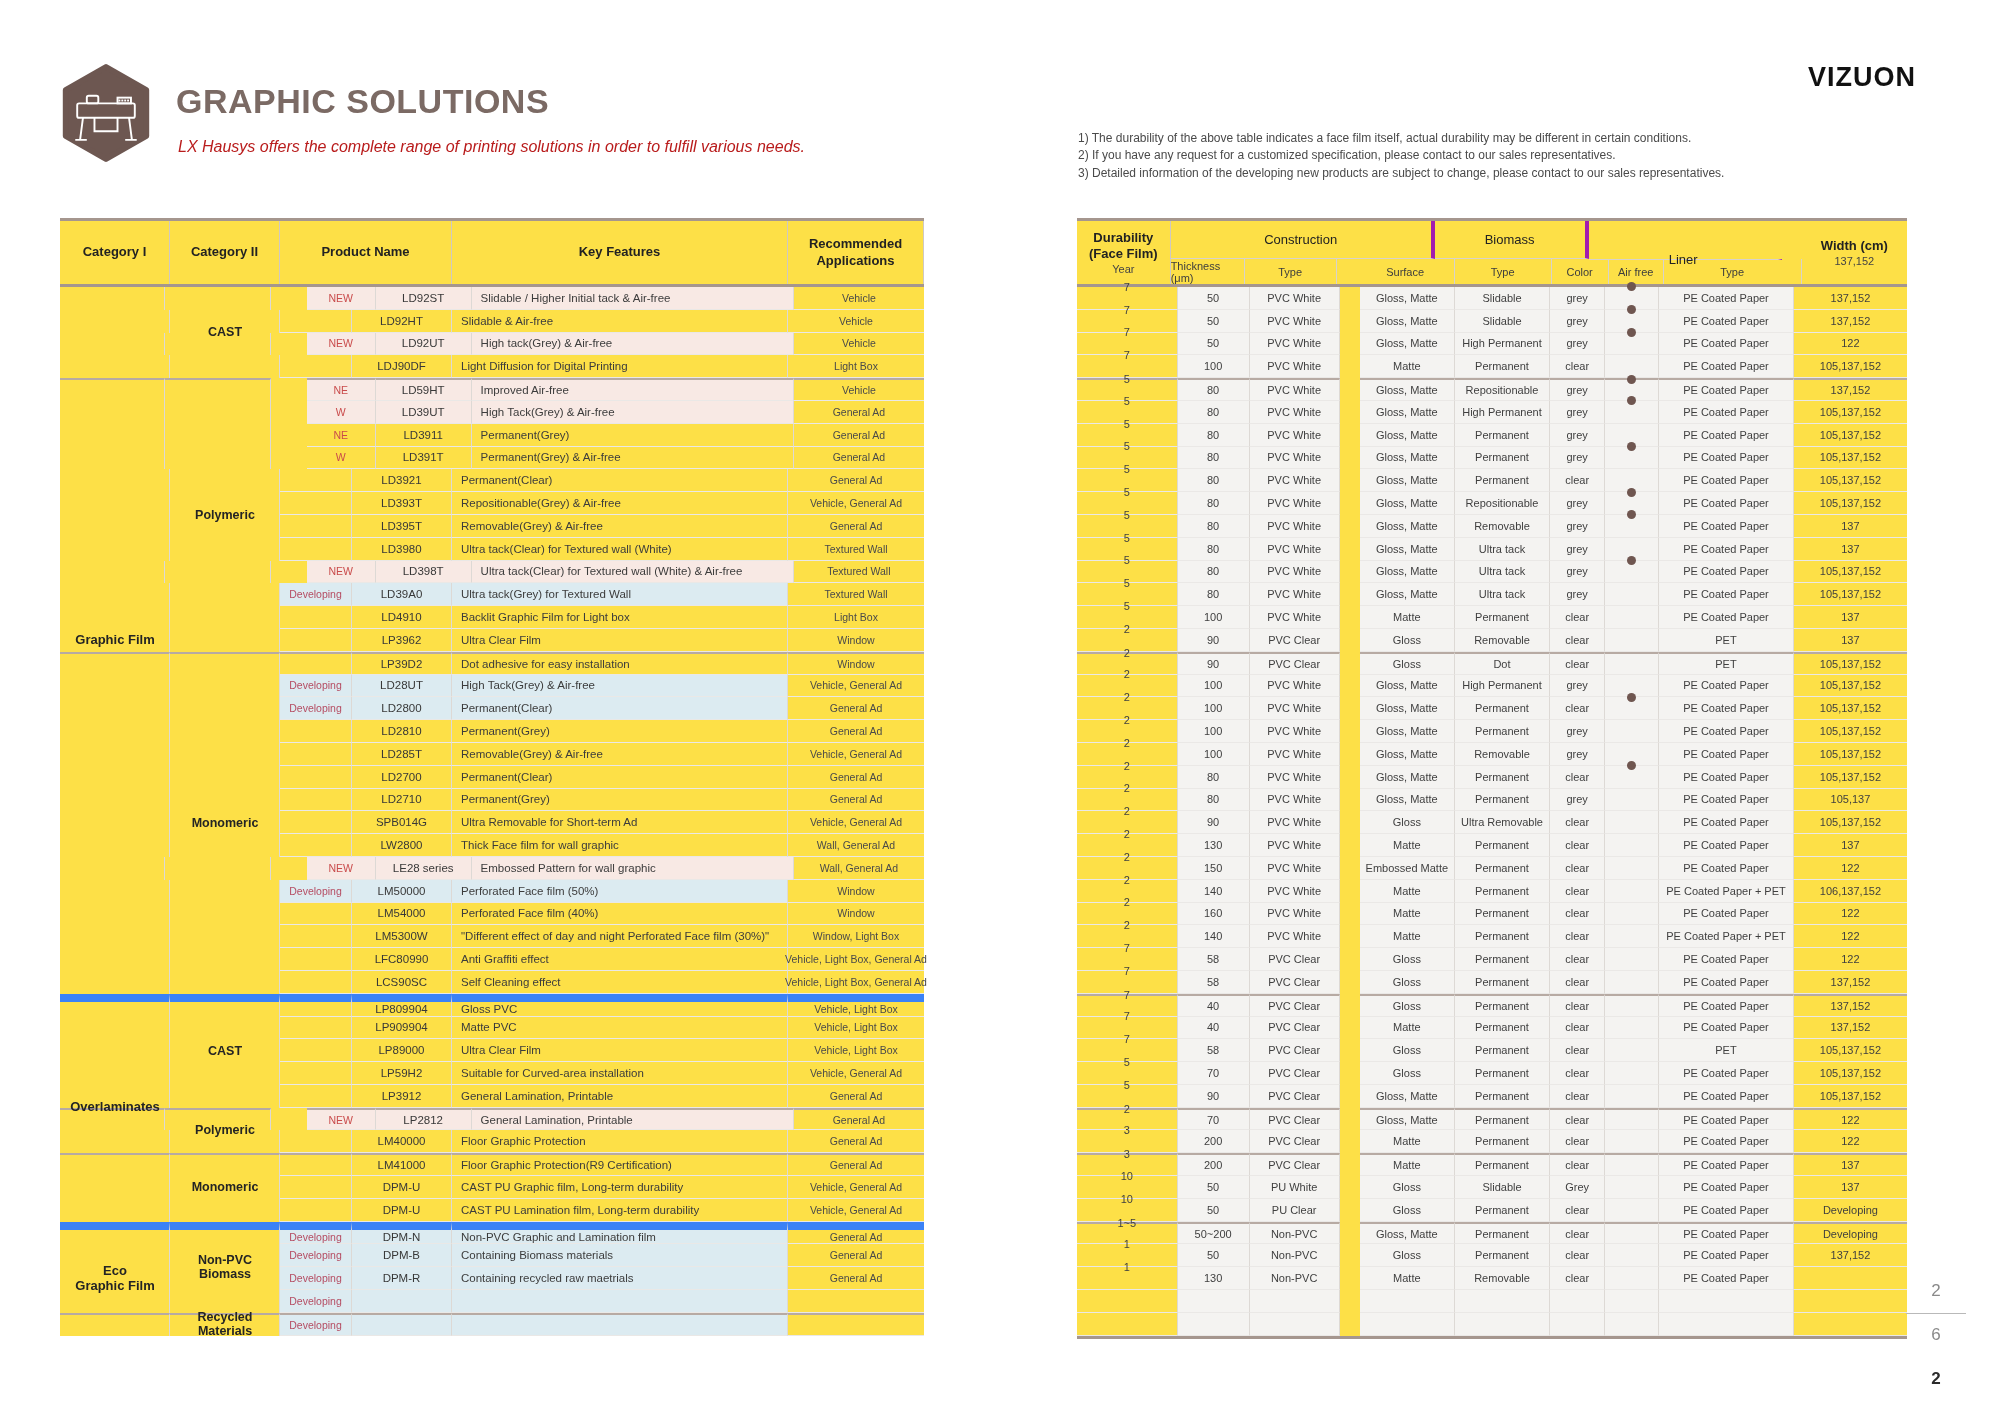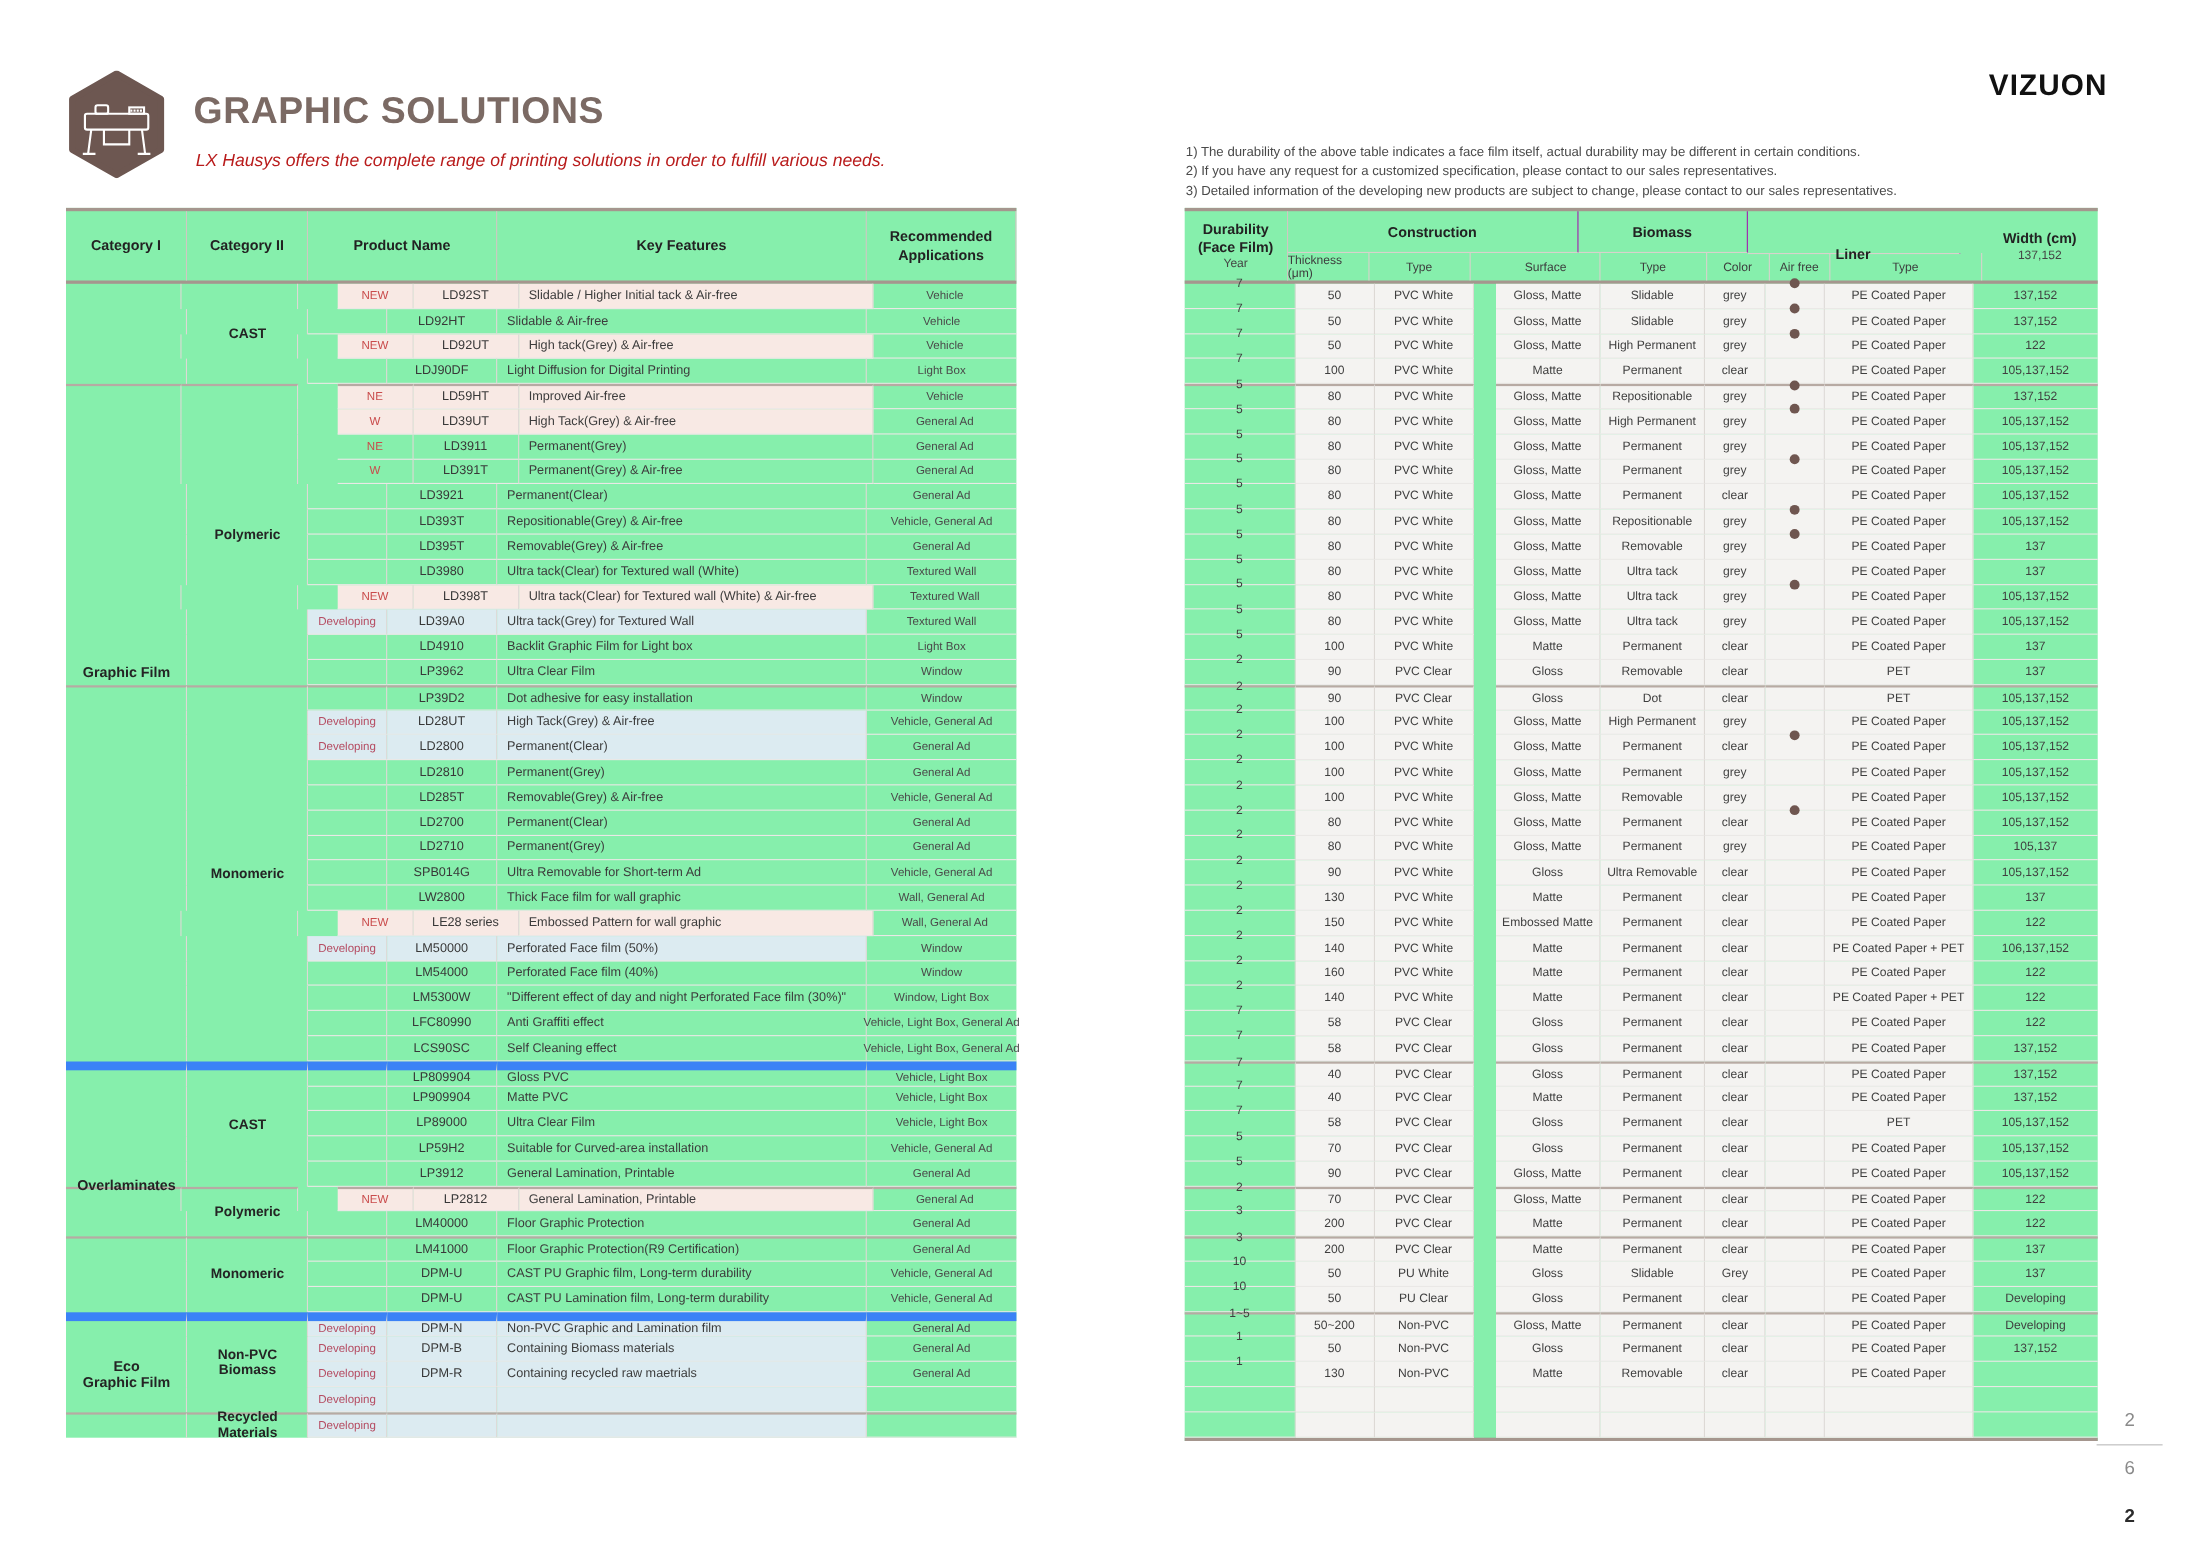--- a/index.html
+++ b/index.html
@@ -7,21 +7,21 @@
   #page { position:relative; width:2000px; height:1414px; background:#fff; overflow:hidden; }
 
   
   #logo-hex { position:absolute; left:58px; top:64px; width:96px; height:98px; }
   #page-title { position:absolute; left:176px; top:82px; font-size:34px; font-weight:bold; color:#7b6a64; letter-spacing:.5px; }
   #page-subtitle { position:absolute; left:178px; top:138px; font-size:16px; color:#b91c1c;font-style:italic; }
   #brand-logo { position:absolute; right:84px; top:62px; font-size:27px; font-weight:bold; color:#111; letter-spacing:1px; }
   #notes { position:absolute; left:1078px; top:130px; font-size:12px; color:#4a4a4a; line-height:1.45; }
 
   
-  .tbl { position:absolute; top:189px; border-top:3px solid #a5968e; background:#86efac; }
+  .tbl { position:absolute; top:218px; border-top:3px solid #a5968e; background:#fde047; }
   .thead { border-bottom:3px solid #a5968e; }
   .trows { position:relative; }
   .row { display:flex; height:22.8px; align-items:center; }
   .row.sec > div { border-top:2px solid #b7aaa3; }
   .row.sec1 > div { border-top:8px solid #3b82f6; }
   .cell { height:100%; display:flex; align-items:center; justify-content:center;
           border-right:1px solid #ddd9d5; font-size:11px; color:#3f3f3f;
           white-space:nowrap; overflow:visible; }
   .cell:last-child { border-right:none; }
 
@@ -49,22 +49,22 @@
 
   
   #right-table { left:1077px; width:830px; }
   #right-table .thead { display:flex; height:66px; }
   .rh-col { display:flex; flex-direction:column; align-items:center; justify-content:center;
             border-right:1px solid #cfc8c2; }
   .rh-col .t1 { font-weight:bold; font-size:13px; color:#222; line-height:1.2; text-align:center; }
   .rh-col .t2 { font-size:11px; color:#444; margin-top:2px; }
   .rh-mid { display:flex; flex-direction:column; }
   .rh-groups { display:flex; height:38px; }
-  .rh-groups .g { display:flex; align-items:center; justify-content:center; font-weight:bold;
-                  font-size:13px; color:#222; border-right:1px solid #a21caf; border-bottom:1px solid #d8d2cc; }
+  .rh-groups .g { display:flex; align-items:center; justify-content:center; font-weight:normal;
+                  font-size:13px; color:#222; border-right:4px solid #a21caf; border-bottom:1px solid #d8d2cc; }
   .rh-subs { display:flex; height:28px; }
   .rh-subs .s { display:flex; align-items:center; justify-content:center; font-size:11px;
                 color:#3d3d3d; border-right:1px solid #d8d2cc; }
   .rw1{width:103px;} .rw2{width:74px;} .rw3{width:92px;} .rw4{width:98px;margin-left:20px;} .rw5{width:97px;}
   .rw6{width:57px;} .rw7{width:55px;} .rw8{width:138px;} .rw9{width:116px; border-right:none;}
   .gCon{width:264px;} .gAdh{width:154px;} .gLin{width:193px;margin-top:38px;}
   #right-table .cell { border-bottom:1px solid #eae8e6; }
   #right-table .grey { background:#f4f3f1; }
   .dur span, .airdot { display:inline-block; transform:translateY(-11px); }
   .airdot { width:9px; height:9px; border-radius:50%; background:#6f5650; }

